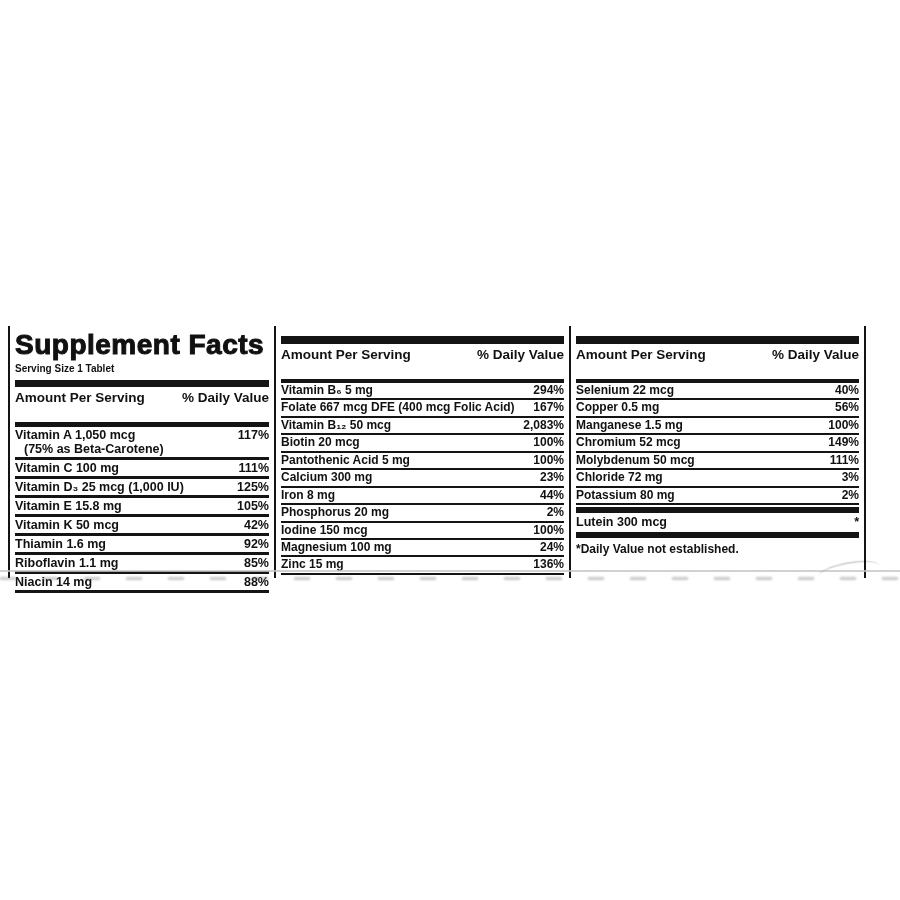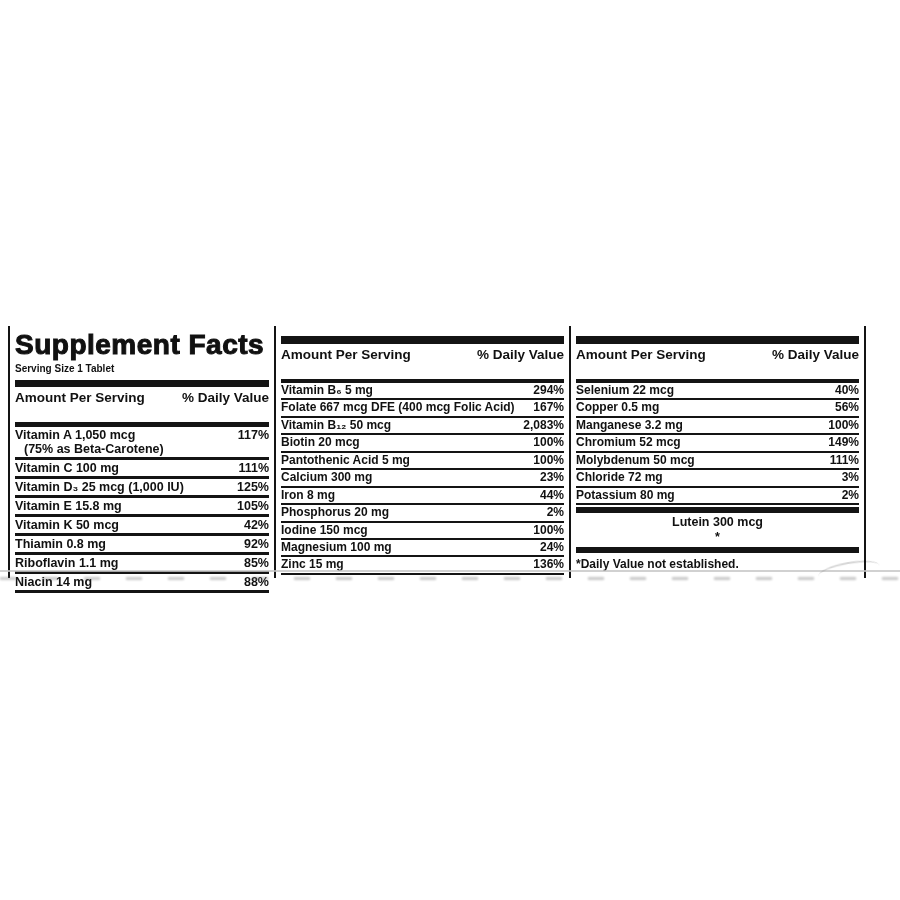--- a/index.html
+++ b/index.html
@@ -38,21 +38,21 @@
     border-bottom:3px solid #141414;
     padding:1px 0;font-size:12.5px;font-weight:bold;line-height:1.12;
   }
   .col2 .row,.col3 .row{border-bottom:2.5px solid #141414;font-size:12px;}
   .row .n{white-space:nowrap;text-align:left;}
   .row .v{text-align:right;padding-left:4px;}
   .subline{display:block;padding-left:9px;font-weight:bold;}
   .row-last-thick{border-bottom:4px solid #141414;}
   .lutein-row{
     display:flex;justify-content:space-between;align-items:center;
-    font-size:12.5px;font-weight:bold;padding:2px 0;line-height:1.2;flex-direction:column;
+    font-size:12.5px;font-weight:bold;padding:2px 0;line-height:1.2;
   }
   .footnote{font-size:12px;font-weight:bold;margin-top:4px;line-height:14px;}
   
   .artifact-line{
     position:absolute;left:0;width:900px;top:570px;height:2px;
     background:#c6c6c6;opacity:.8;filter:blur(.4px);
   }
   .artifact-dashes{
     position:absolute;left:0;width:900px;top:577px;height:3px;opacity:.35;
     background:repeating-linear-gradient(90deg,#666 0 16px,transparent 16px 42px);
@@ -93,21 +93,21 @@
       </div>
       <div class="row">
         <span class="n">Vitamin E 15.8 mg</span>
         <span class="v">105%</span>
       </div>
       <div class="row">
         <span class="n">Vitamin K 50 mcg</span>
         <span class="v">42%</span>
       </div>
       <div class="row">
-        <span class="n">Thiamin 0.8 mg</span>
+        <span class="n">Thiamin 1.6 mg</span>
         <span class="v">92%</span>
       </div>
       <div class="row">
         <span class="n">Riboflavin 1.1 mg</span>
         <span class="v">85%</span>
       </div>
       <div class="row">
         <span class="n">Niacin 14 mg</span>
         <span class="v">88%</span>
       </div>
@@ -179,21 +179,21 @@
     <div class="rows">
       <div class="row">
         <span class="n">Selenium 22 mcg</span>
         <span class="v">40%</span>
       </div>
       <div class="row">
         <span class="n">Copper 0.5 mg</span>
         <span class="v">56%</span>
       </div>
       <div class="row">
-        <span class="n">Manganese 3.2 mg</span>
+        <span class="n">Manganese 1.5 mg</span>
         <span class="v">100%</span>
       </div>
       <div class="row">
         <span class="n">Chromium 52 mcg</span>
         <span class="v">149%</span>
       </div>
       <div class="row">
         <span class="n">Molybdenum 50 mcg</span>
         <span class="v">111%</span>
       </div>

